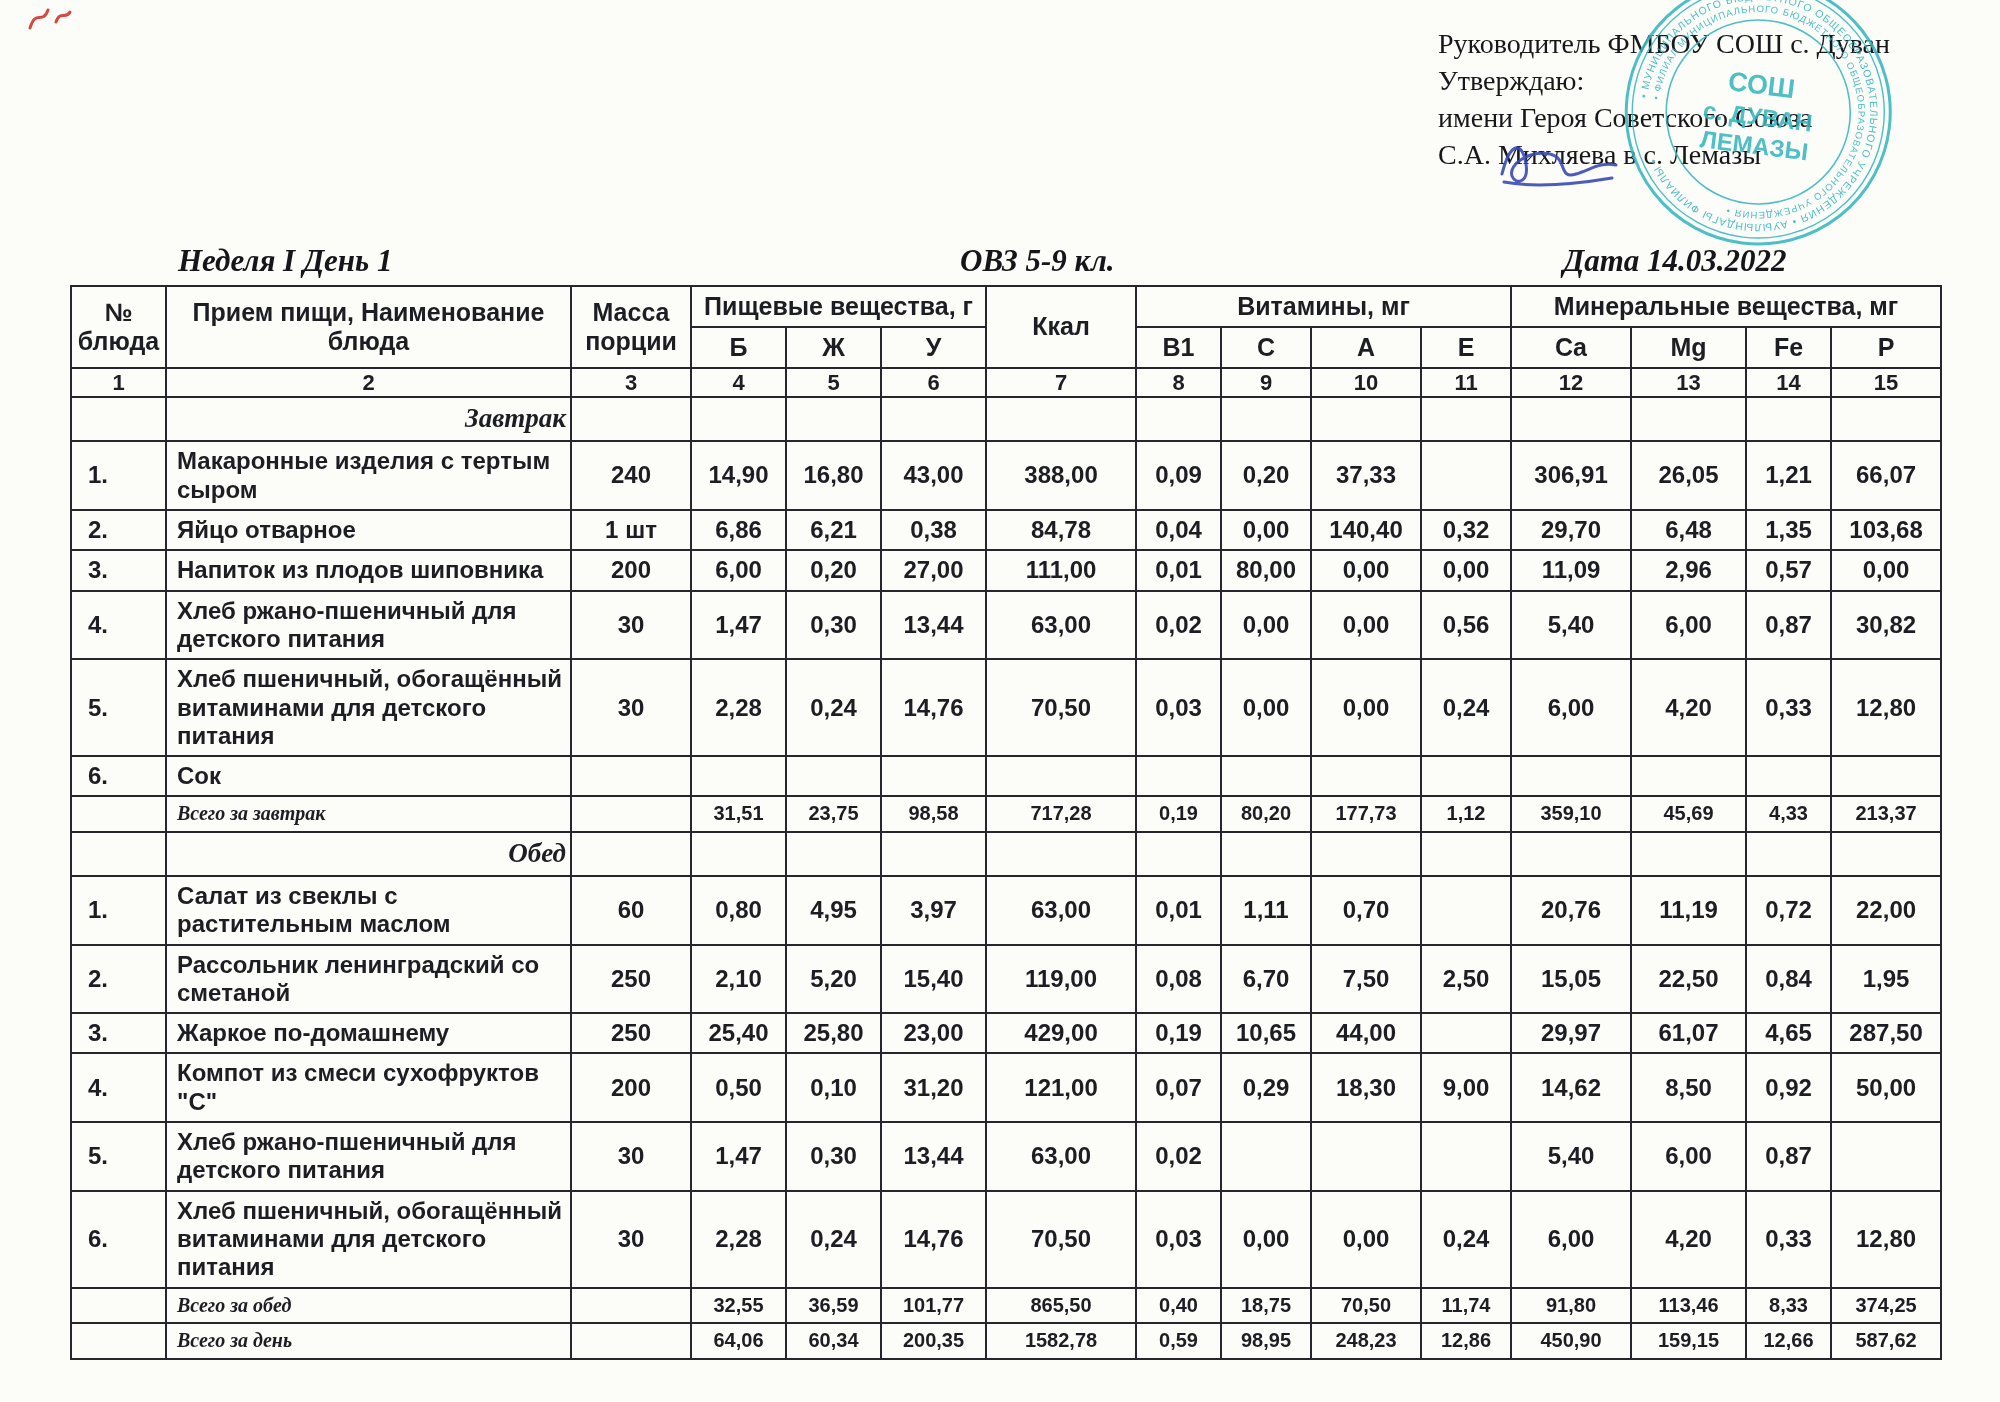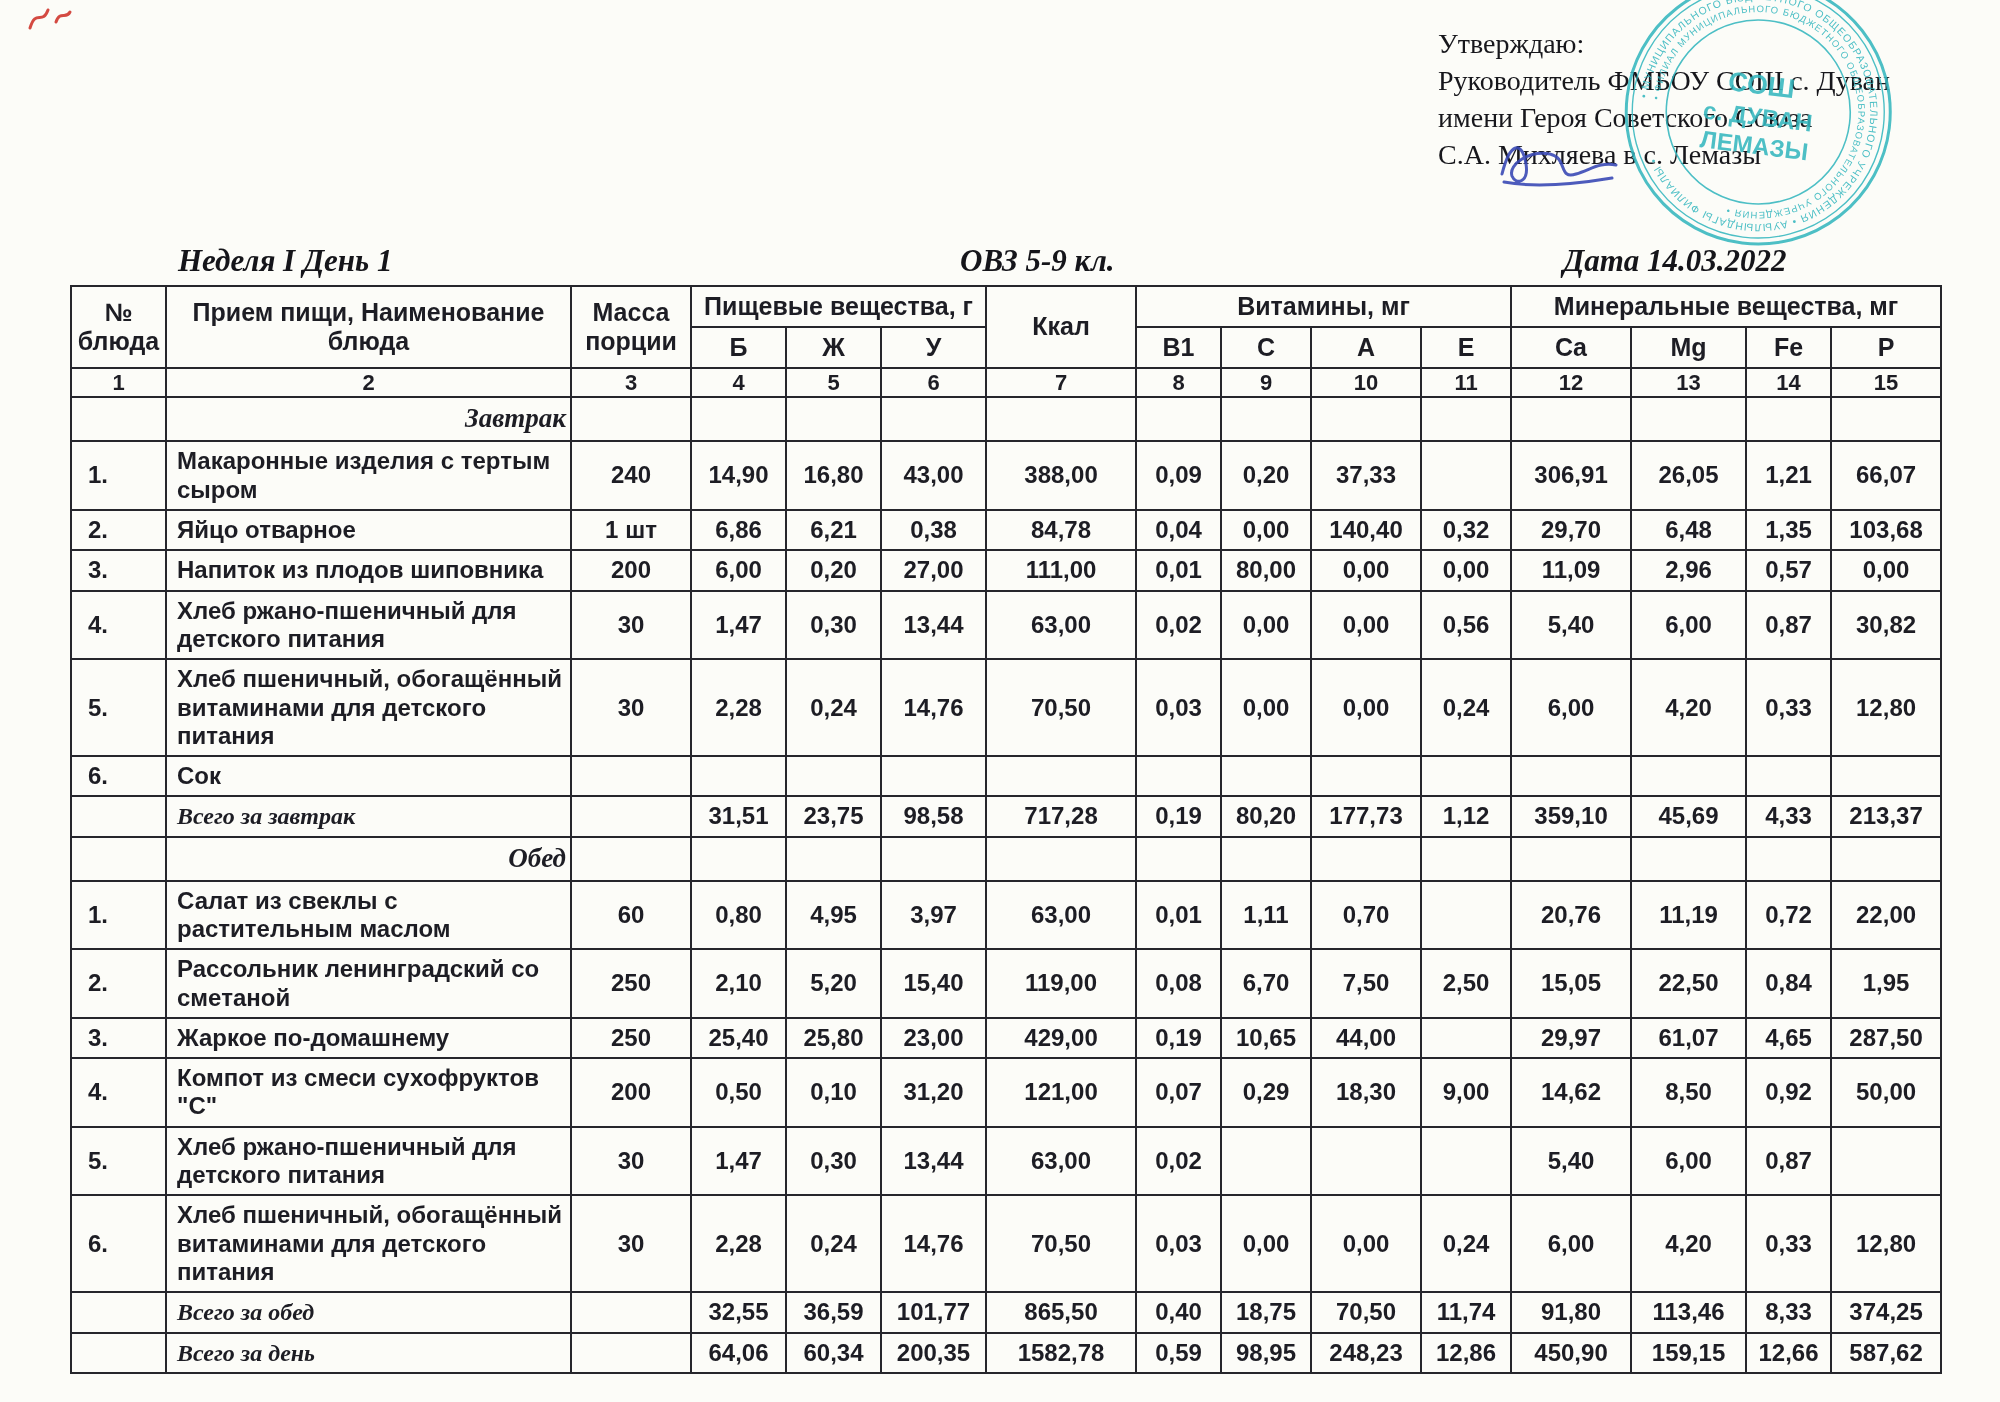--- a/index.html
+++ b/index.html
@@ -65,34 +65,34 @@
   td.dish   { text-align:left; padding-left:10px; padding-right:8px; }
   td.val    { text-align:center; }
   td.section-name {
     text-align:right; font-style:italic; font-size:27px;
     font-family:"Liberation Serif", serif;
   }
   td.total-name {
     text-align:left; font-style:italic; font-size:27px; padding-left:10px;
     font-family:"Liberation Serif", serif;
   }
-  tr.total td { font-size:24px; }
+  tr.total td { font-size:20px; }
 </style>
 </head>
 <body>
 
 <div class="red-mark">
   <svg width="70" height="40" viewBox="0 0 70 40">
     <path d="M4,26 C10,6 16,24 22,8 M30,20 C34,8 40,18 44,10" fill="none" stroke="#cc2a22" stroke-width="3" stroke-linecap="round" opacity="0.85"></path>
   </svg>
 </div>
 
 <div class="approval">
+  <div>Руководитель ФМБОУ СОШ с. Дуван</div>
   <div>Утверждаю:</div>
-  <div>Руководитель ФМБОУ СОШ с. Дуван</div>
   <div>имени Героя Советского Союза</div>
   <div>С.А. Михляева в с. Лемазы</div>
 </div>
 
 <div class="signature">
   <svg width="130" height="60" viewBox="0 0 130 60">
     <path d="M6,42 C14,10 26,8 30,32 C33,50 20,54 16,44 C12,32 34,18 54,22 C72,26 62,48 80,42 C96,37 104,30 120,33 M8,50 C40,56 80,52 116,46" fill="none" stroke="#3a49b5" stroke-width="3" stroke-linecap="round" opacity="0.9"></path>
   </svg>
 </div>
 

